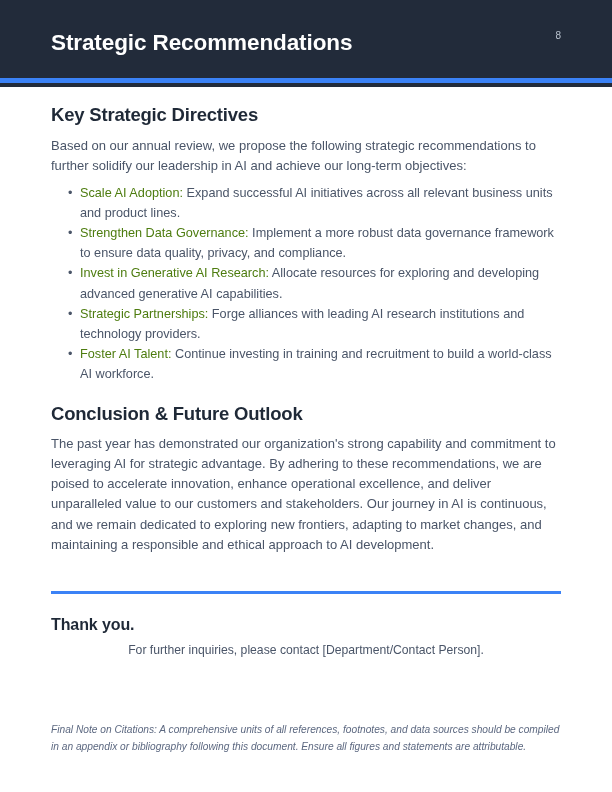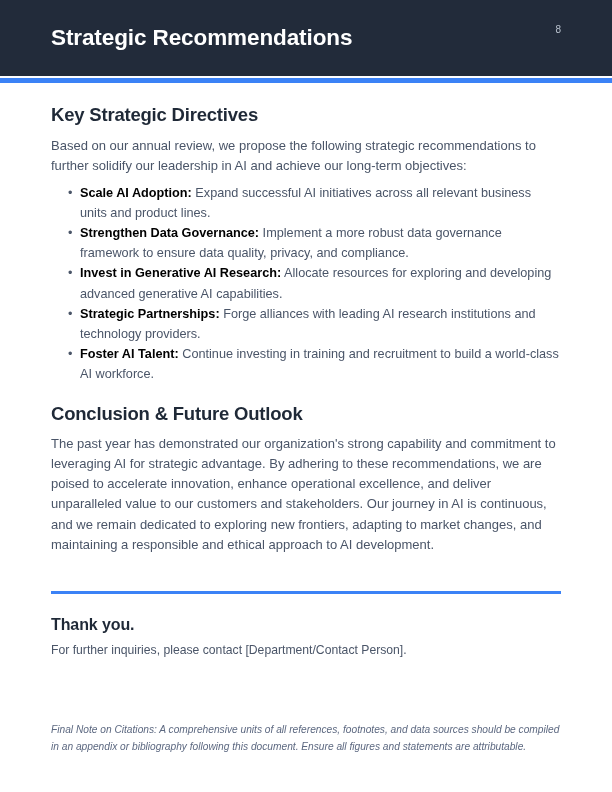--- a/index.html
+++ b/index.html
@@ -21,21 +21,21 @@
     height: 792px;
     background: #ffffff;
   }
 
   
   .page-header {
     position: absolute;
     left: 0;
     top: 0;
     width: 612px;
-    height: 76px;
+    height: 87px;
     background: #222b3a;
     box-sizing: border-box;
   }
   .page-header-inner {
     position: absolute;
     left: 51px;
     right: 40px;
     top: 0;
     bottom: 0;
     display: flex;
@@ -111,22 +111,22 @@
   ul.bullet-list li::before {
     content: "\2022";
     position: absolute;
     left: 17px;
     top: 0;
     color: #4a5568;
     font-size: 12.7px;
     line-height: 20.2px;
   }
   ul.bullet-list li .lead {
-    font-weight: bold;
-    color: #000000;
+    font-weight: normal;
+    color: #4d7c0f;
   }
 
   .divider {
     margin: 0;
     height: 3px;
     background: #3b82f6;
     border: 0;
   }
   .divider-wrap { padding-top: 36px; }
 
@@ -138,20 +138,21 @@
     color: #1f2937;
     letter-spacing: -0.1px;
     line-height: 1.3;
   }
   p.contact-text {
     margin: 0;
     padding-top: 5px;
     font-size: 12.2px;
     line-height: 18px;
     color: #4a5568;
+    text-align: center;
   }
 
   p.footnote {
     margin: 0;
     padding-top: 62px;
     font-size: 10.2px;
     line-height: 17.5px;
     font-style: italic;
     color: #5c6880;
   }

